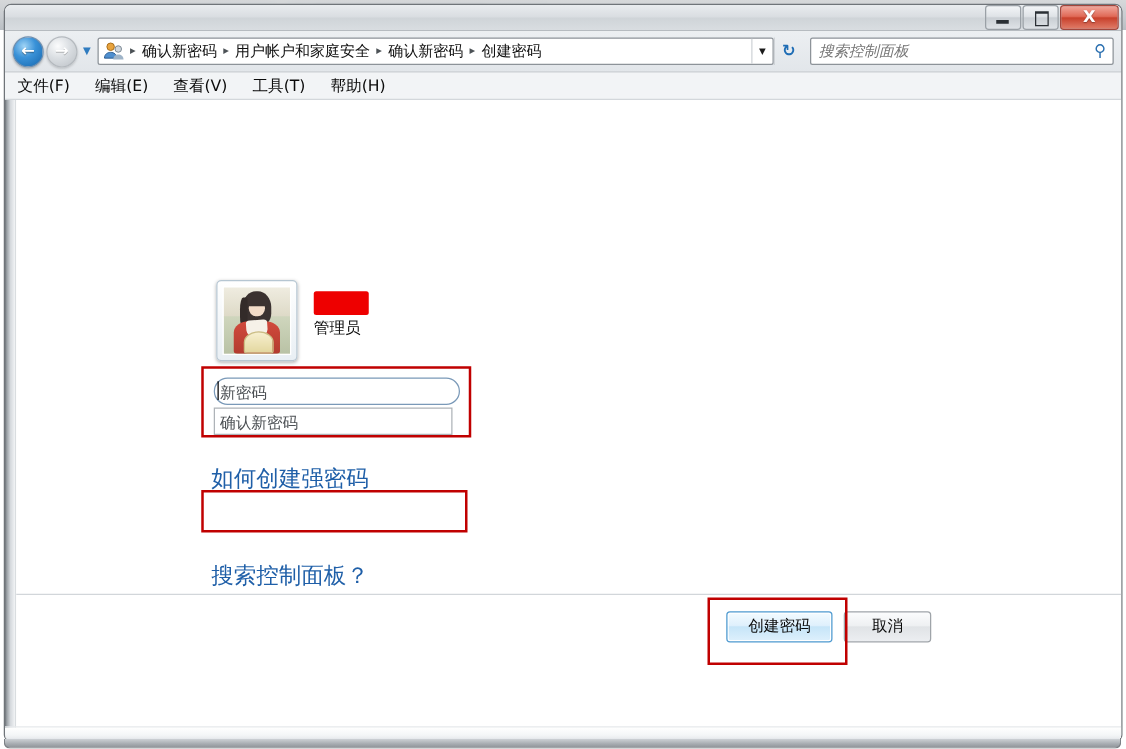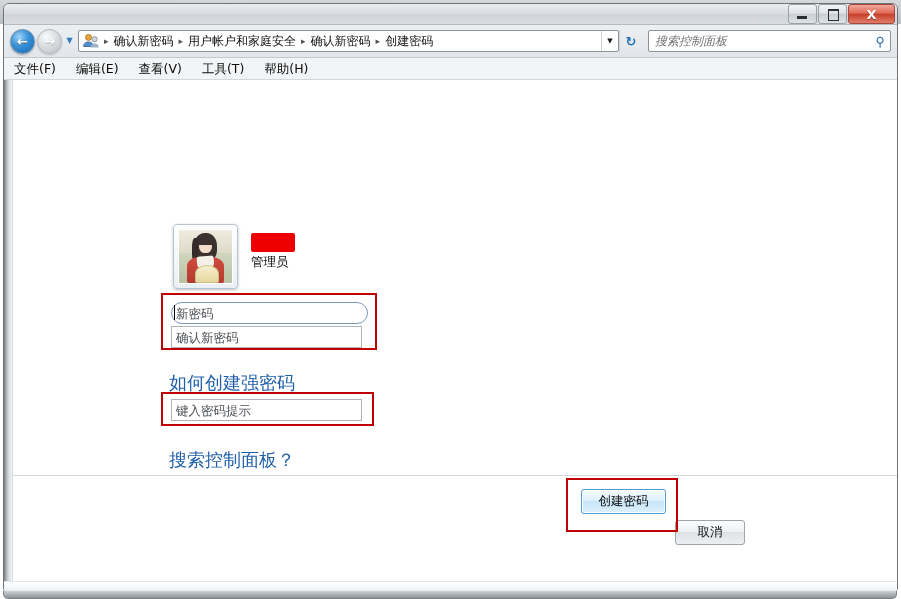--- a/index.html
+++ b/index.html
@@ -445,21 +445,20 @@
     font-size: 12.5px;
     color: #0a0a0a;
     display: flex;
     align-items: center;
     justify-content: center;
     cursor: default;
   }
   .btn.secondary {
     border: 1px solid #9fa4a9;
     background: linear-gradient(180deg, #fbfcfd 0%, #eef0f2 46%, #e0e3e6 50%, #eceef1 100%);
-    margin-top: 31px;
   }
   .btn.primary {
     border: 1px solid #4f9ad0;
     background: linear-gradient(180deg, #f3fbff 0%, #dff0fc 45%, #c6e5f8 50%, #def0fc 100%);
     box-shadow: 0 0 0 1px #ffffff inset;
   }
 
   
   .winbottom {
     position: absolute;
@@ -596,21 +595,20 @@
         <input class="txtinput focused" type="text" spellcheck="false" style="position: absolute; left: 158px; top: 222px; width: 197px; border-radius: 11px;" placeholder="新密码">
         <div class="caret" style="left:161px; top:225px; height:15px;"></div>
 
         <input class="txtinput" type="text" spellcheck="false" style="position: absolute; left: 158px; top: 246px; width: 191px;" placeholder="确认新密码">
 
         <div class="annot" style="left: 148px; top: 213px; width: 216px; height: 57px; border-color: rgb(192, 0, 0);"></div>
 
 
         <div class="helplink" style="left:156px; top:291px;">如何创建强密码</div>
 
-        <input class="txtinput" type="text" spellcheck="false" style="position: absolute; left: 158px; top: 319px; width: 191px;" placeholder="键入密码提示">
 
         <div class="annot" style="left: 148px; top: 312px; width: 213px; height: 34px; border-color: rgb(192, 0, 0);"></div>
 
 
         <div class="helplink" style="left:156px; top:368px;">搜索控制面板？</div>
 
         <div class="divider" style="top:395px;"></div>
 
         <div class="btn primary" style="left:568px; top:409px; width:85px;">创建密码</div>
 

